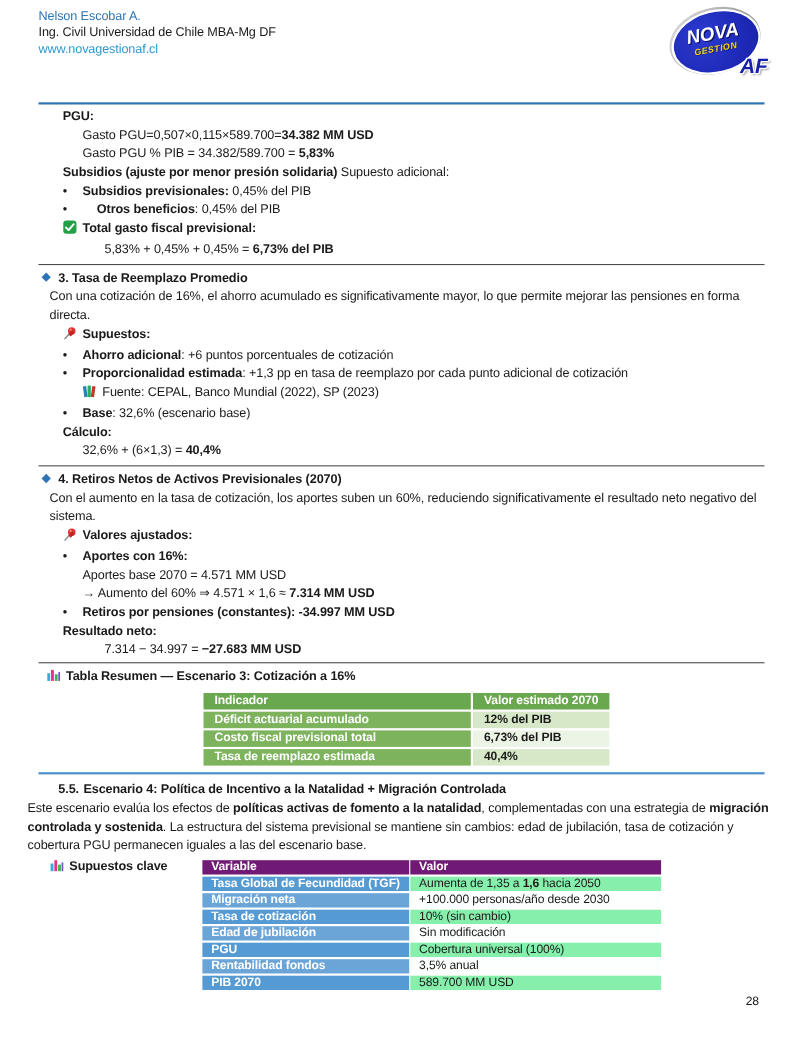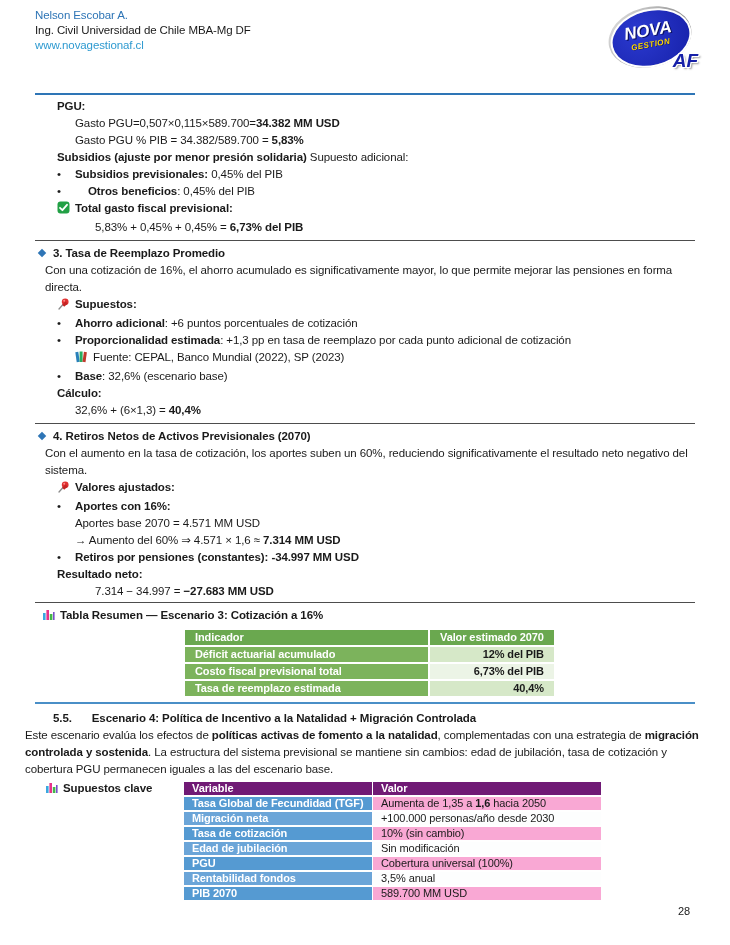--- a/index.html
+++ b/index.html
@@ -41,37 +41,37 @@
   .sec-head{margin-left:2px;}
   .diamond{display:inline-block;width:6px;height:6px;background:#2e75b6;transform:rotate(45deg);
     margin:0 8px 1px 2px;vertical-align:middle;}
   .icon{display:inline-block;vertical-align:-2px;margin-right:5px;}
   
   table{border-collapse:separate;border-spacing:2px;}
   .gtable{margin-left:148px;margin-top:2px;}
   .gtable td{height:13px;padding:1px 10px;font-size:11px;line-height:13px;white-space:nowrap;}
   .g-h{background:#6aa84f;color:#fff;font-weight:bold;}
   .g-c1{background:#7cb35c;color:#fff;font-weight:bold;width:223px;}
-  .g-v{color:#1a1a1a;font-weight:bold;width:91px;text-align:right;}
+  .g-v{color:#1a1a1a;font-weight:bold;width:91px;}
   .g-odd{background:#d6e8c8;}
   .g-even{background:#ecf4e6;}
   
   .btable{border-spacing:1px 2px;}
   .btable td{height:11px;padding:1px 8px;font-size:11px;line-height:11px;white-space:nowrap;}
   .b-h{background:#701a75;color:#fff;font-weight:bold;}
   .b-c1{color:#fff;font-weight:bold;width:172px;}
   .b-c1.r-odd{background:#559ad2;}
   .b-c1.r-even{background:#6ba5d8;}
   .b-v{color:#1a1a1a;width:212px;font-size:11.5px;}
-  .b-v.r-odd{background:#f9a8d4;margin-top:47px;}
+  .b-v.r-odd{background:#86efac;margin-top:47px;}
   .b-v.r-even{background:#fdfefe;}
   .supuestos-row{display:flex;margin-top:2px;}
   .supuestos-label{width:148px;padding-left:10px;box-sizing:border-box;font-weight:bold;line-height:16px;}
   .h55{line-height:17px;margin-top:6px;font-weight:bold;margin-left:-10px;}
-  .h55 .num{margin-right:20px;padding-left:28px;}
+  .h55 .num{margin-right:4px;padding-left:28px;}
   .para55{margin-left:-10px;width:690px;}
   .page-num{position:absolute;right:40px;top:905px;font-size:11px;color:#1a1a1a;}
   .mt3{margin-top:3px;} .mt4{margin-top:4px;} .mt6{margin-top:4px;} .mt2{margin-top:2px;}
 </style>
 </head>
 <body>
 
 <div class="page">
 
   <div>

